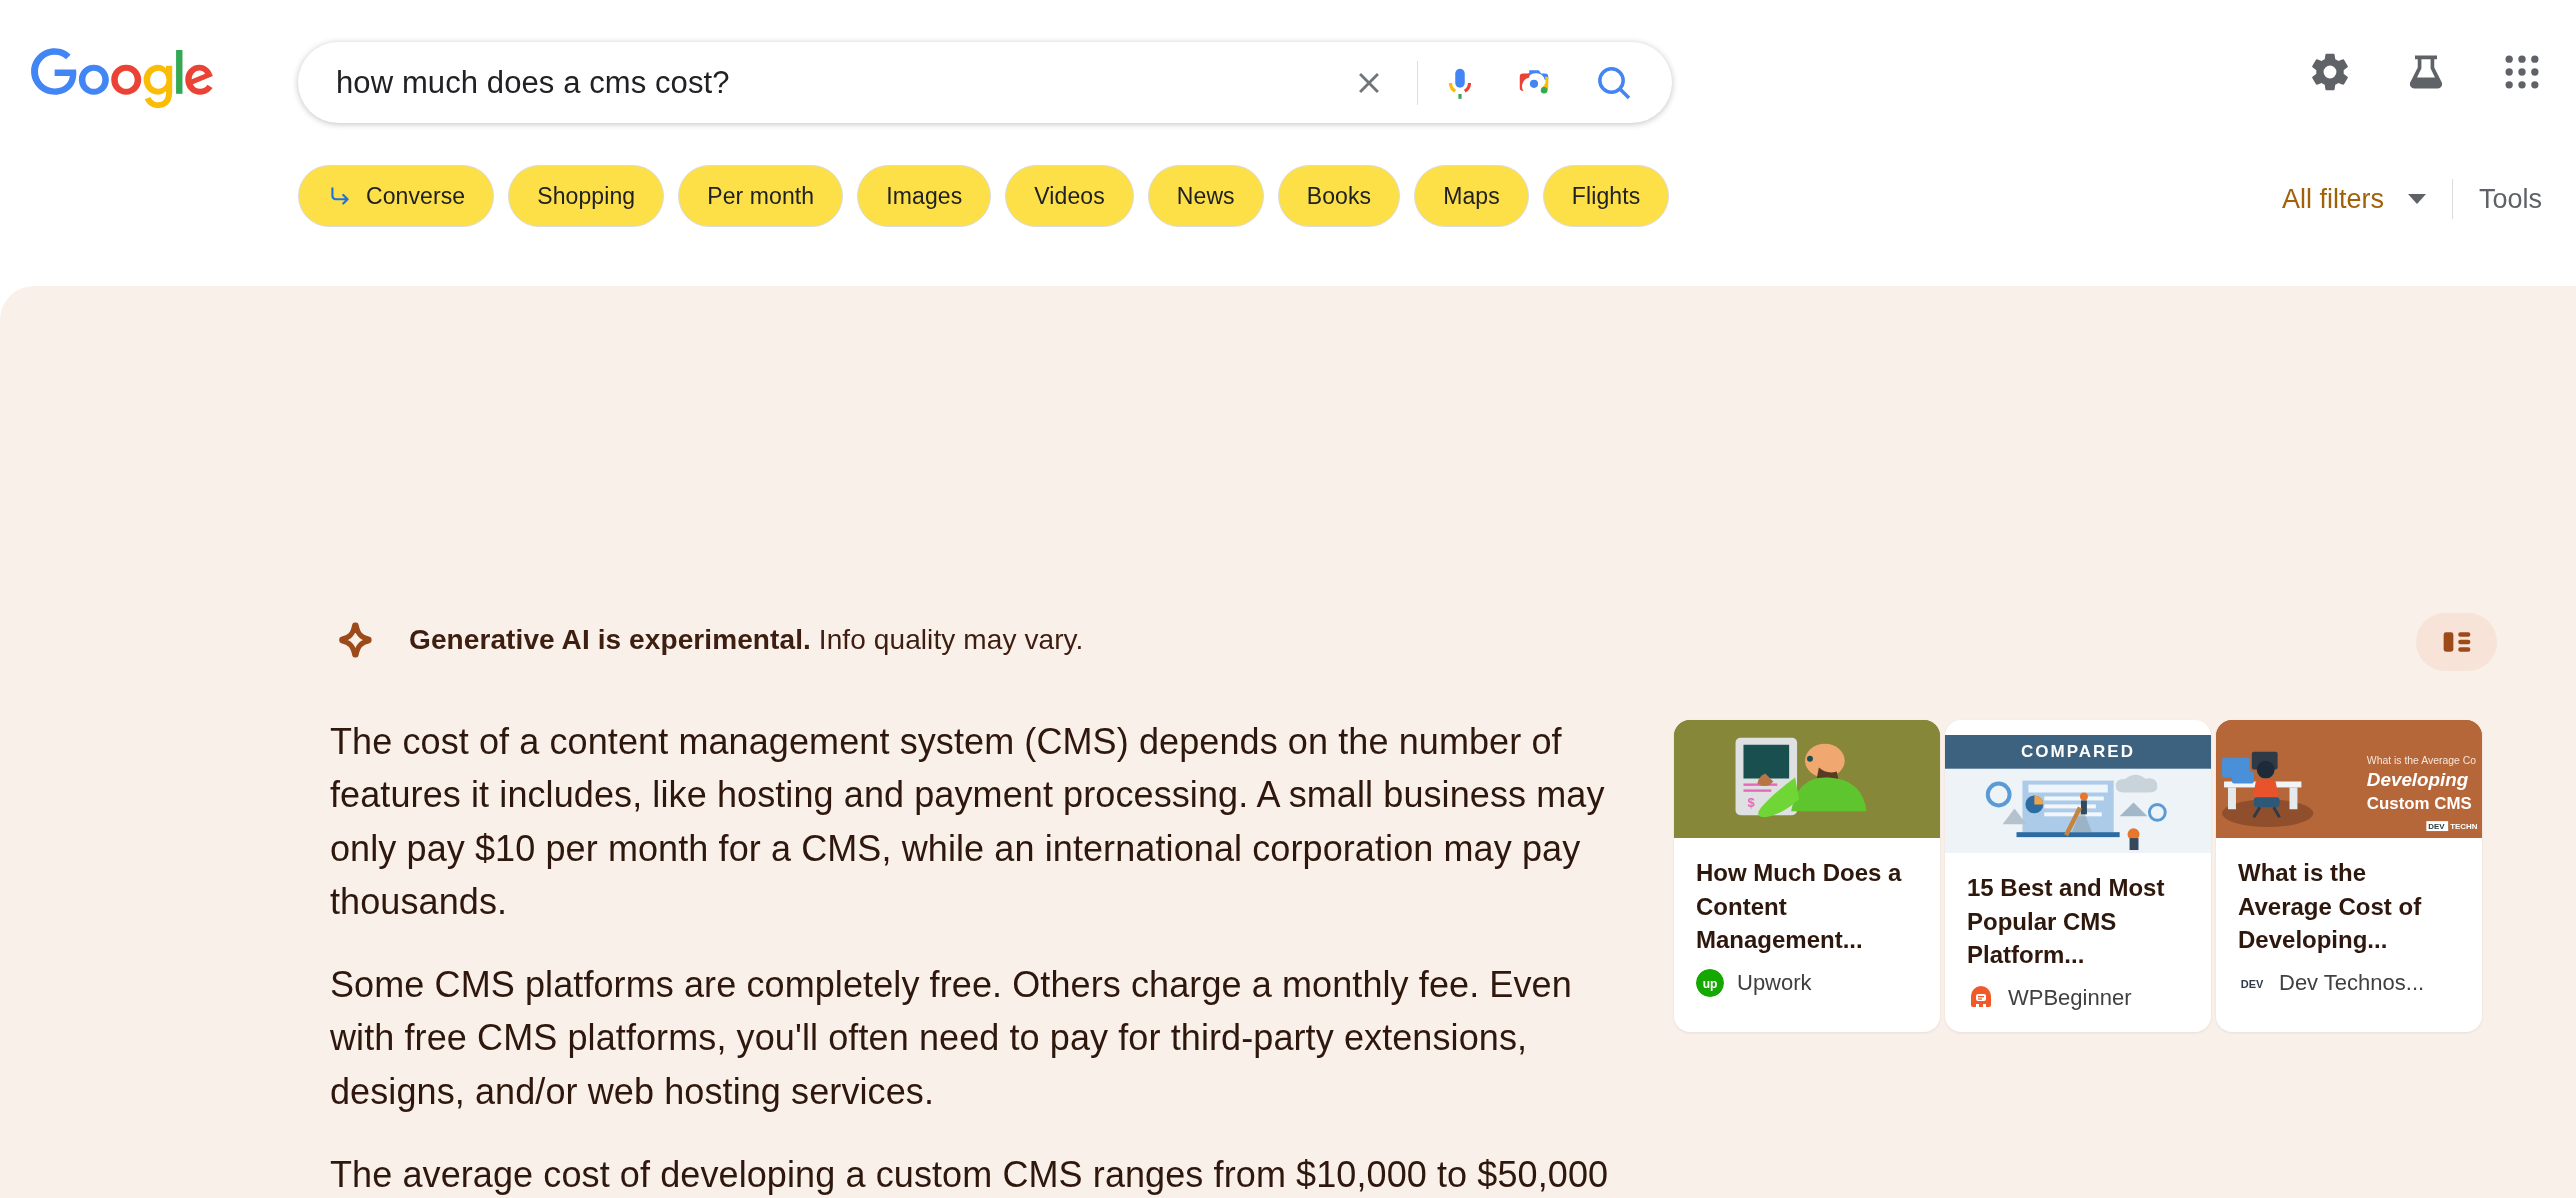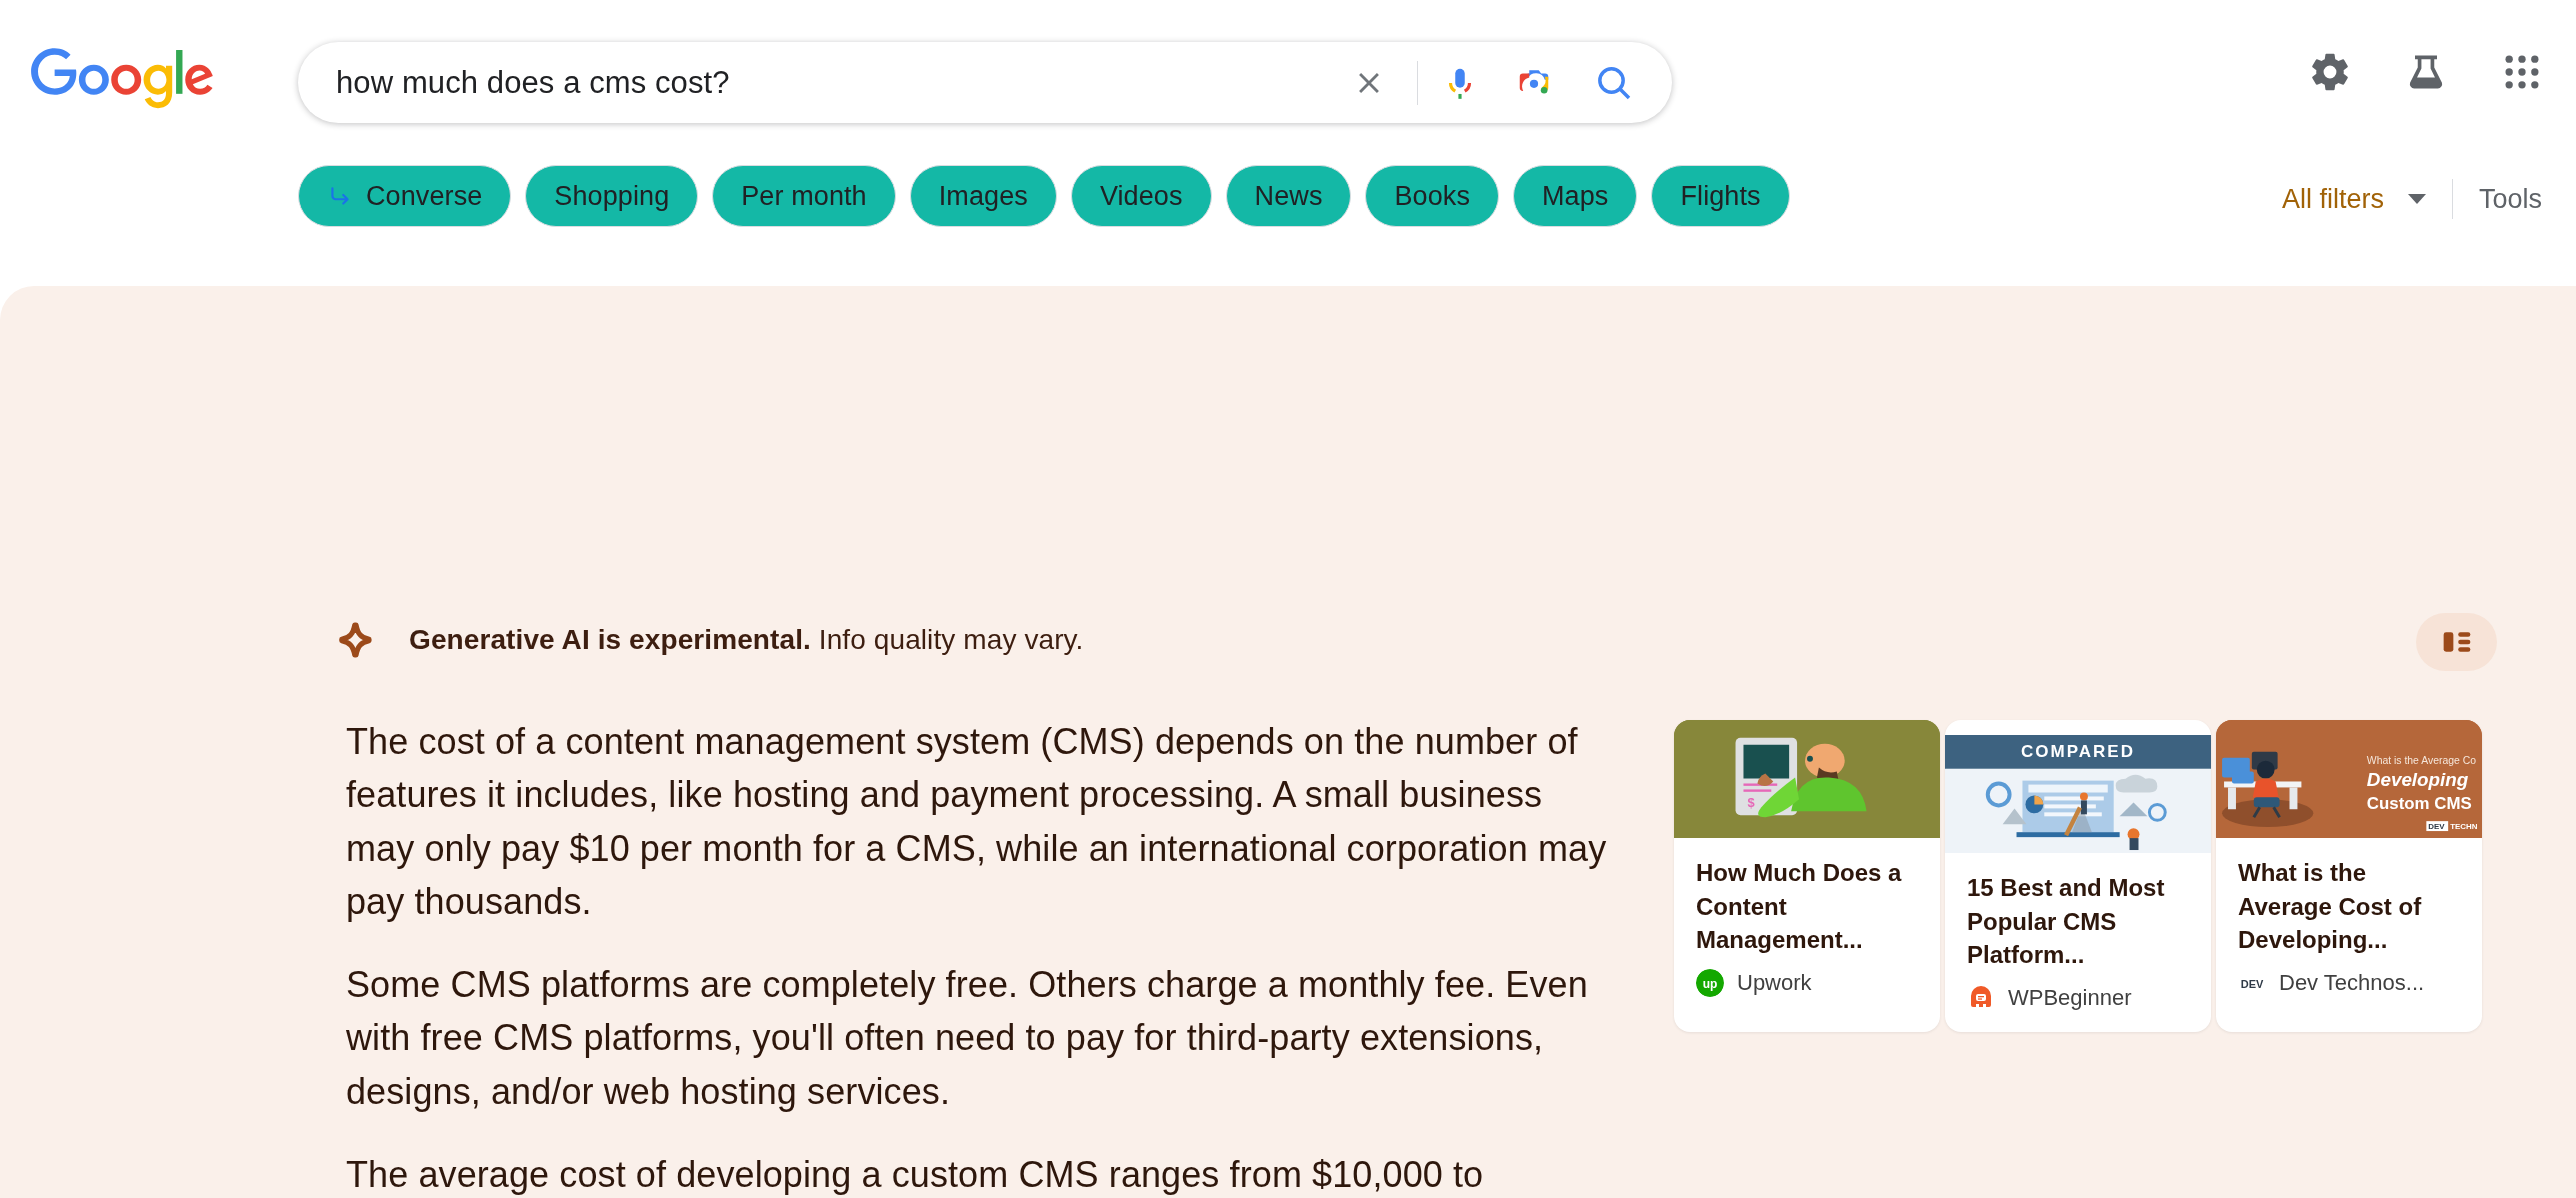--- a/index.html
+++ b/index.html
@@ -36,21 +36,21 @@
   .sb-search { width:56px; height:56px; margin-left:24px; margin-right:30px; }
 
   .hdr-right { position:absolute; right:28px; top:46px; display:flex; align-items:center; gap:44px; }
   .hdr-btn { width:52px; height:52px; display:flex; align-items:center; justify-content:center; cursor:pointer; }
 
   
   .tabs { position:absolute; left:298px; top:165px; display:flex; align-items:center; gap:14px; }
   .tab {
     height:62px; border:1px solid #dadce0; border-radius:31px;
     display:flex; align-items:center; gap:13px;
-    padding:0 28px; font-size:27px; color:#202124; background:#14b8a6;
+    padding:0 28px; font-size:23px; color:#202124; background:#fde047;
     white-space:nowrap; cursor:pointer; letter-spacing:0.1px;
   }
   .tab .conv-arrow { width:26px; height:26px; flex:0 0 auto; }
 
   .tools-area { position:absolute; right:34px; top:179px; display:flex; align-items:center; gap:26px; }
   .all-filters { display:flex; align-items:center; gap:24px; font-size:27px; color:#a16207; cursor:pointer; }
   .tri { width:0;height:0;border-left:9px solid transparent;border-right:9px solid transparent;border-top:10px solid #5f6368; }
   .vdiv { width:1px; height:40px; background:#dadce0; }
   .tools-lbl { font-size:27px; color:#5f6368; cursor:pointer; }
 
@@ -66,21 +66,21 @@
   .notice-text b { font-weight:700; }
   .notice-text span.light { font-weight:400; }
 
   .panel-toggle {
     position:absolute; right:79px; top:327px; width:81px; height:58px;
     background:#f7e3d7; border-radius:29px; display:flex; align-items:center; justify-content:center; cursor:pointer;
   }
 
   .answer { position:absolute; left:330px; top:429px; width:1290px; }
   .answer p {
-    font-size:36px; line-height:1.48; color:#2e170c; margin-bottom:30px; letter-spacing:0.1px;margin-left:16px;
+    font-size:36px; line-height:1.48; color:#2e170c; margin-bottom:30px; letter-spacing:0.1px;
   }
   .answer p:last-child { margin-bottom:0; }
 
   
   .cards { position:absolute; left:1674px; top:434px; display:flex; gap:5px; }
   .card {
     width:266px; background:#fff; border-radius:16px; overflow:hidden;
     box-shadow:0 1px 3px rgba(0,0,0,.08); cursor:pointer; flex:0 0 auto;
   }
   .card-thumb { height:118px; position:relative; overflow:hidden; }

